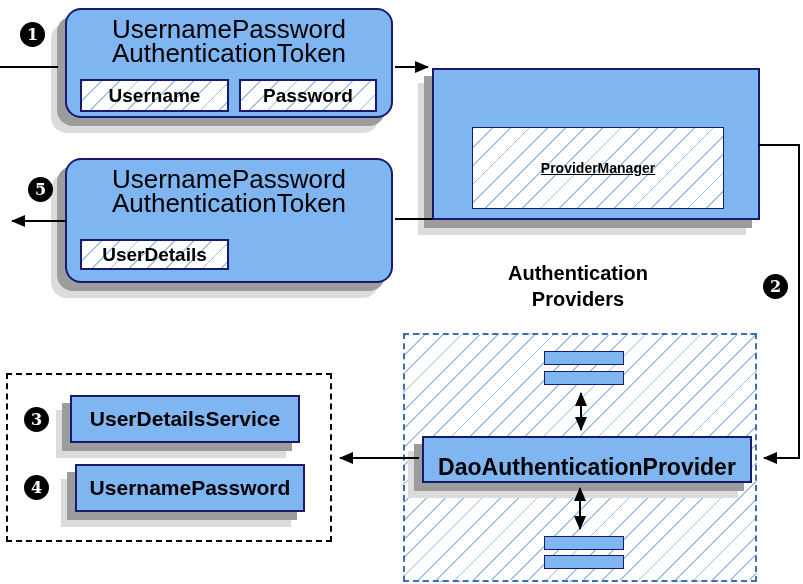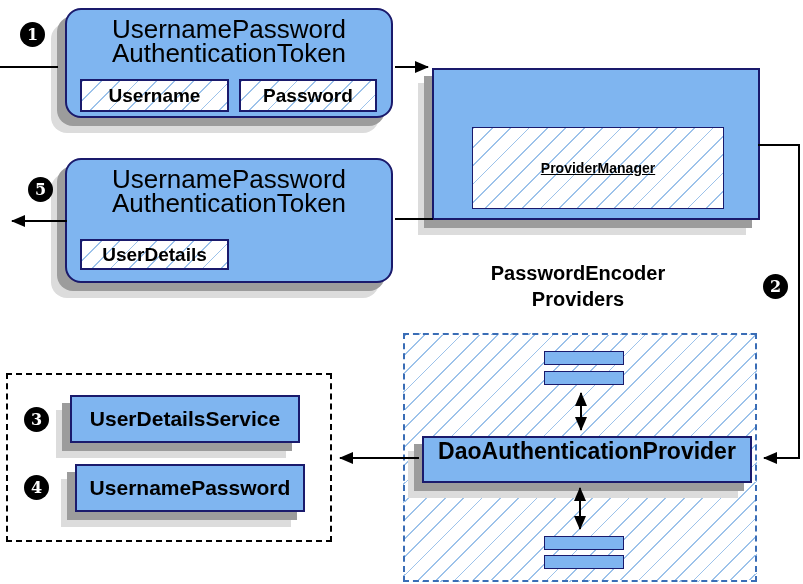--- a/index.html
+++ b/index.html
@@ -36,21 +36,21 @@
   .providers-label{
     position:absolute;left:466px;top:260px;width:224px;text-align:center;
     font-size:20px;line-height:26px;font-weight:bold;
   }
   .bar{
     position:absolute;width:80px;height:14px;background:#7fb5f0;
     border:1.5px solid #1a1a6c;box-sizing:border-box;
   }
   .dao{
     left:17px;top:101px;width:330px;height:47px;
-    display:flex;align-items:flex-start;justify-content:center;font-size:23px;
+    display:flex;align-items:flex-end;justify-content:center;font-size:23px;
   }
   .services-group{
     position:absolute;left:6px;top:373px;width:326px;height:169px;
     border:2px dashed #000;box-sizing:border-box;
   }
   .svc{
     width:230px;height:48px;display:flex;align-items:center;justify-content:center;
     font-size:21px;
   }
   .badge{
@@ -69,21 +69,21 @@
     <div class="bar" style="left:139px;top:16px"></div>
     <div class="bar" style="left:139px;top:36px"></div>
     <div class="node dao">
       <span>DaoAuthenticationProvider</span>
     </div>
     <div class="bar" style="left:139px;top:201px"></div>
     <div class="bar" style="left:139px;top:220px"></div>
   </div>
 
   <div class="providers-label">
-    <div>PasswordEncoder</div>
+    <div>Authentication</div>
     <div>Providers</div>
   </div>
 
   <div class="services-group">
     <div class="node svc" style="position:absolute;left:62px;top:20px">
       <span>UserDetailsService</span>
     </div>
     <div class="node svc" style="position:absolute;left:67px;top:89px">
       <span>UsernamePassword</span>
     </div>

